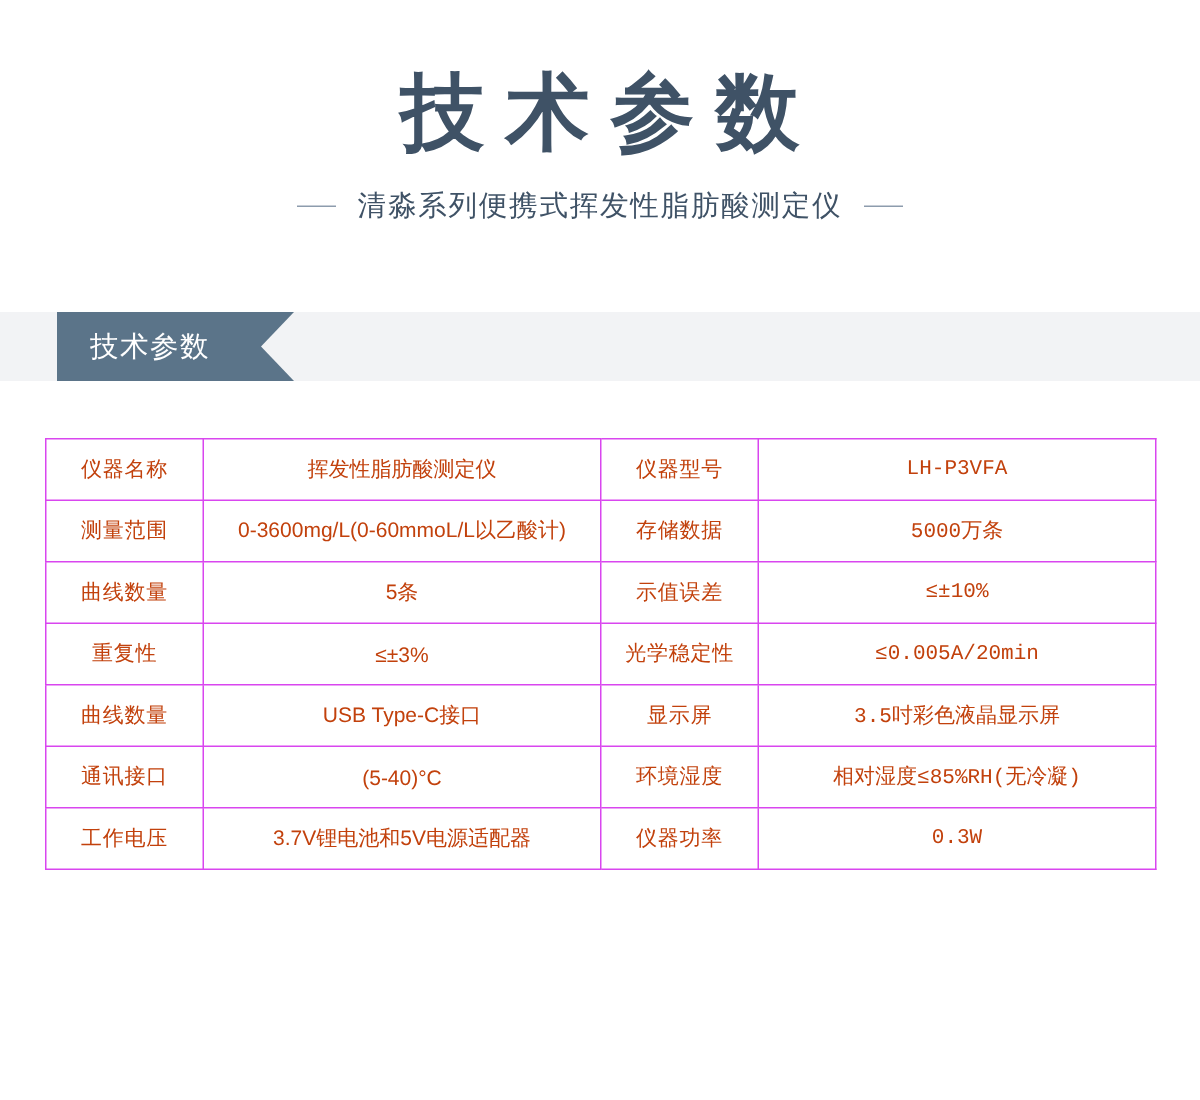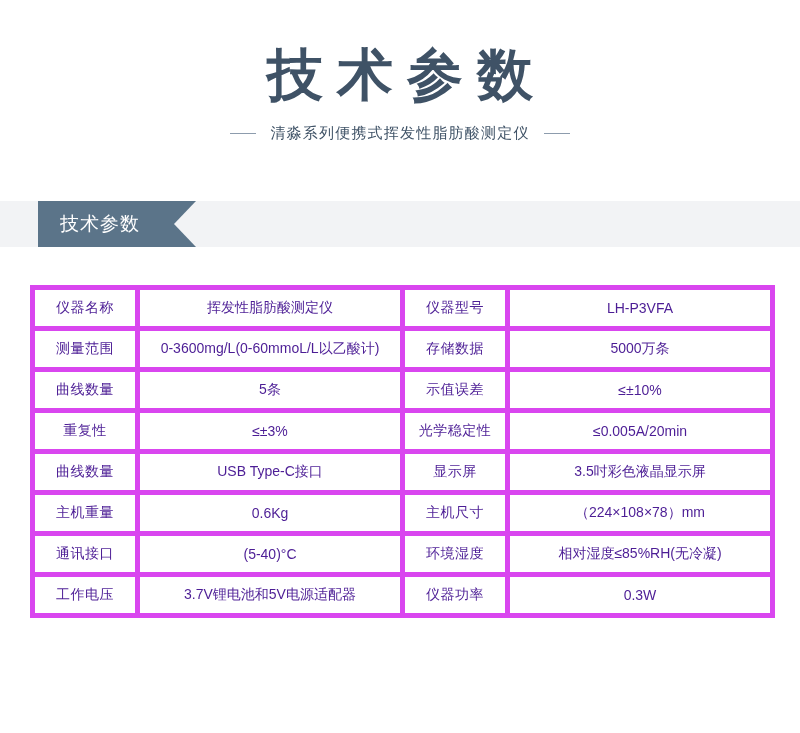--- a/index.html
+++ b/index.html
@@ -41,21 +41,21 @@
     justify-content: center;
     gap: 14px;
   }
   .sub-dash {
     width: 26px;
     height: 1px;
     background: #8d9cad;
     display: inline-block;
   }
   .subtitle {
-    font-size: 15px;
+    font-size: 19px;
     color: #3f5266;
     letter-spacing: 1.2px;
   }
 
   
   .banner-wrap {
     margin-top: 58px;
     position: relative;
     height: 46px;
   }
@@ -96,42 +96,43 @@
     margin: 38px 30px 0 30px;
     width: 740px;
     box-sizing: border-box;
   }
   table.spec {
     border-collapse: collapse;
     width: 100%;
     table-layout: fixed;
   }
   table.spec td {
-    border: 5px solid #d946ef;
+    border: 1px solid #d946ef;
     height: 41px;
     font-size: 14px;
     text-align: center;
     vertical-align: middle;
-    color: #4c1d95;
+    color: #c2410c;
     padding: 2px 4px;
     box-sizing: border-box;
   }
   td.label {
     width: 105px;
     letter-spacing: 0.5px;
   }
   td.value-wide {
     width: 265px;
   }
   td.label2 {
     width: 105px;
     letter-spacing: 0.5px;
   }
   td.value-wide2 {
     width: 265px;
+    font-family: Liberation Mono, monospace;
   }
 </style>
 </head>
 <body>
 
 <div class="page">
 
   <div class="header">
     <div class="main-title">技术参数</div>
     <div class="subtitle-row">
@@ -176,26 +177,20 @@
           <td class="label2">光学稳定性</td>
           <td class="value-wide2">≤0.005A/20min</td>
         </tr>
         <tr>
           <td class="label">曲线数量</td>
           <td class="value-wide">USB Type-C接口</td>
           <td class="label2">显示屏</td>
           <td class="value-wide2">3.5吋彩色液晶显示屏</td>
         </tr>
         <tr>
-          <td class="label">主机重量</td>
-          <td class="value-wide">0.6Kg</td>
-          <td class="label2">主机尺寸</td>
-          <td class="value-wide2">（224×108×78）mm</td>
-        </tr>
-        <tr>
           <td class="label">通讯接口</td>
           <td class="value-wide">(5-40)°C</td>
           <td class="label2">环境湿度</td>
           <td class="value-wide2">相对湿度≤85%RH(无冷凝)</td>
         </tr>
         <tr>
           <td class="label">工作电压</td>
           <td class="value-wide">3.7V锂电池和5V电源适配器</td>
           <td class="label2">仪器功率</td>
           <td class="value-wide2">0.3W</td>

